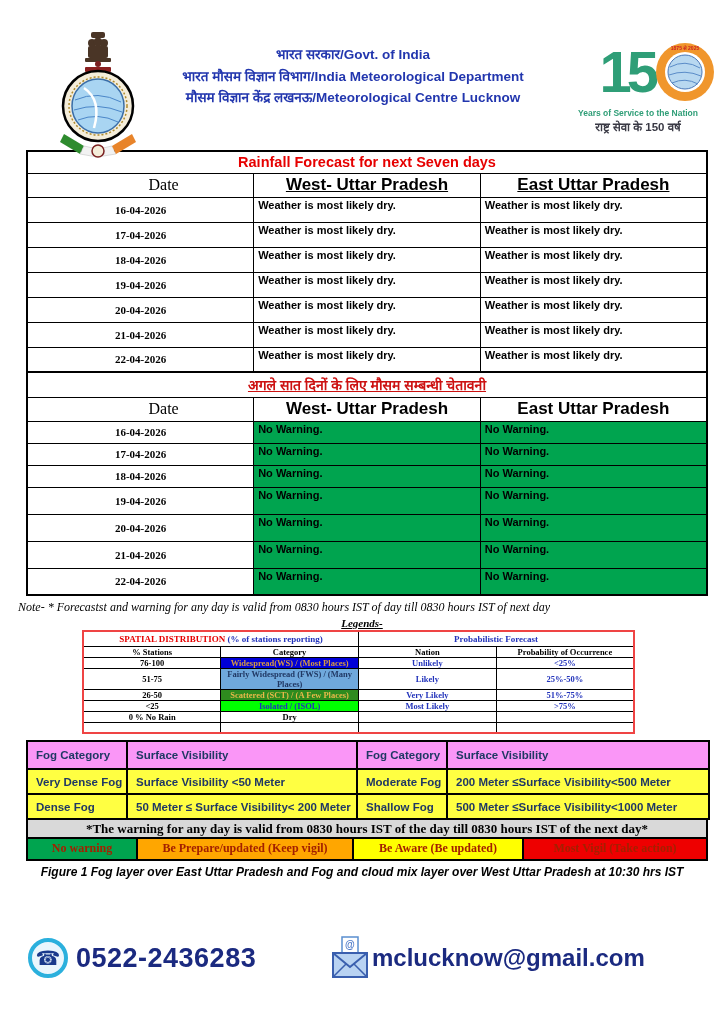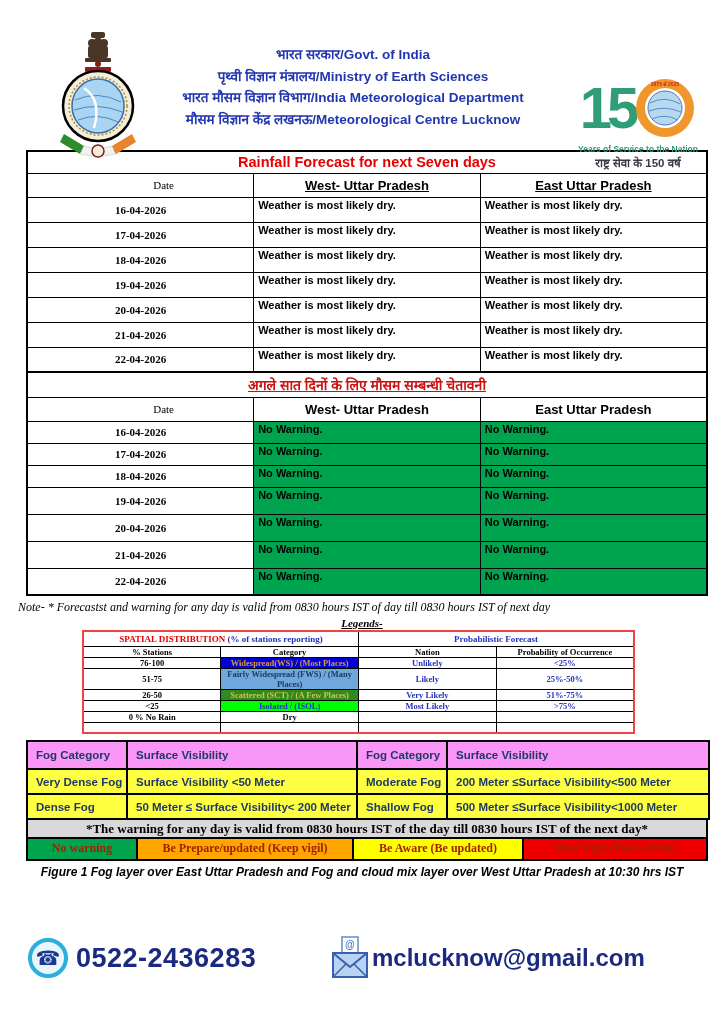--- a/index.html
+++ b/index.html
@@ -10,39 +10,39 @@
     font-family:"Liberation Sans", sans-serif;
   }
   
   .hdr { display:flex; align-items:flex-start; padding:30px 8px 0 50px; height:150px; }
   .hdr-text { flex:1; text-align:center; margin-top:14px; }
   .hdr-text div {
     color:var(--header_blue); font-weight:bold; font-size:13.5px; line-height:1.6;
     font-family:"Liberation Sans", sans-serif;
   }
   .logo150 { width:156px; text-align:center; margin-top:10px; }
-  .l150-row { display:flex; align-items:center; justify-content:center; height:64px;margin-top:36px; }
+  .l150-row { display:flex; align-items:center; justify-content:flex-end; height:64px; }
   .l150-num { font-size:58px; font-weight:bold; color:#2f9e77; letter-spacing:-5px; line-height:1; font-family:"Liberation Sans", sans-serif;}
   .l150-cap1 { font-size:8.5px; font-weight:bold; color:#2f9e77; margin-top:4px; }
   .l150-cap2 { font-size:11.5px; color:#3a3a45; margin-top:1px; font-weight:bold; }
   
   .title-row { display:flex; margin-top:6px; padding:0 60px 0 68px; }
   .btitle {
     flex:1; text-align:center; color:var(--title_blue); font-weight:bold;
     font-size:12.5px; text-decoration:underline;
   }
   .dated { width:152px; color:var(--title_blue); font-weight:bold; font-size:12.5px; line-height:1.3; }
   
   table { border-collapse:collapse; table-layout:fixed; }
   .t-rain, .t-warn { width:682px; margin-left:26px; border:2px solid #000; }
   .t-rain td, .t-warn td { border:1px solid #000; }
   .c-date { width:65px; } .c-west { width:300px; } .c-east { width:317px; }
   .rain-cap { height:22px; text-align:center; color:var(--red_title); font-weight:bold; font-size:14.5px; }
-  .rain-hdr td, .warn-hdr td { text-align:center; font-weight:bold; font-size:13px; height:24px; }
-  .rain-hdr .c-date, .warn-hdr .c-date { font-family:"Liberation Serif", serif; font-size:11px; font-weight:normal;padding-left:46px; }
+  .rain-hdr td, .warn-hdr td { text-align:center; font-weight:bold; font-size:17px; height:24px; }
+  .rain-hdr .c-date, .warn-hdr .c-date { font-family:"Liberation Serif", serif; font-size:16px; font-weight:normal;padding-left:46px; }
   .u { text-decoration:underline; }
   .t-rain td.date, .t-warn td.date {
     text-align:center; vertical-align:middle; font-family:"Liberation Serif", serif;
     font-weight:bold; font-size:11px;
   }
   .t-rain td.fc { vertical-align:top; padding:1px 4px; font-weight:bold; font-size:11px; height:25px; }
   .t-warn { margin-top:-2px; }
   .warn-cap {
     height:25px; text-align:center; color:var(--hindi_red); font-weight:bold;
     font-size:14px; text-decoration:underline;
@@ -124,21 +124,20 @@
 
       <path d="M14,104 L34,116 L30,124 L10,112 Z" fill="#2e8b2e"></path>
       <path d="M34,116 L48,119 L47,127 L30,124 Z" fill="#f2f2f2" stroke="#bbb" stroke-width="0.5"></path>
       <path d="M48,119 L62,116 L66,124 L47,127 Z" fill="#f2f2f2" stroke="#bbb" stroke-width="0.5"></path>
       <path d="M62,116 L82,104 L86,112 L66,124 Z" fill="#e8842a"></path>
       <circle cx="48" cy="121" r="6" fill="#f4edda" stroke="#7a2020" stroke-width="1.5"></circle>
     </svg>
 
     <div class="hdr-text">
       <div>भारत  सरकार/Govt. of India</div>
-      <div>पृथ्वी विज्ञान मंत्रालय/Ministry of Earth Sciences</div>
       <div>भारत मौसम विज्ञान विभाग/India Meteorological Department</div>
       <div>मौसम विज्ञान केंद्र लखनऊ/Meteorological Centre Lucknow</div>
     </div>
 
     <div class="logo150">
       <div class="l150-row">
         <span class="l150-num">15</span>
         <svg width="62" height="62" viewBox="0 0 62 62">
           <circle cx="31" cy="31" r="29" fill="#f0962c"></circle>
           <circle cx="31" cy="31" r="20" fill="#ffffff"></circle>

